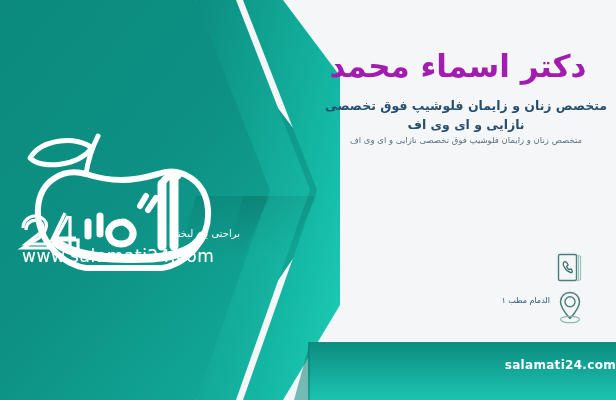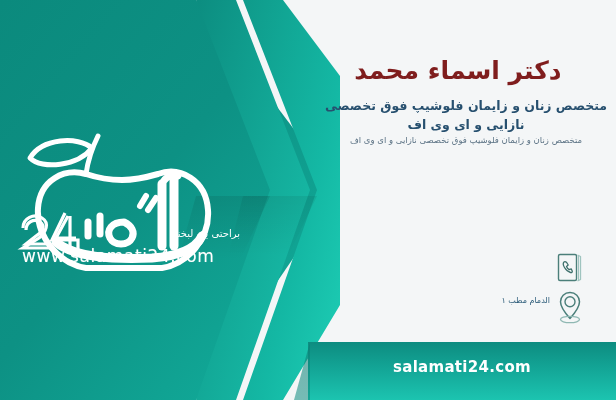--- a/index.html
+++ b/index.html
@@ -65,25 +65,25 @@
     position: absolute;
     right: 0; top: 0;
     width: 300px;
     height: 400px;
     z-index: 3;
   }
 
   .doctor-name {
     position: absolute;
     right: 24px;
-    top: 56px;
+    top: 48px;
     width: 268px;
     text-align: center;
-    color: #7f1d1d;
-    font-size: 25px;
+    color: #a21caf;
+    font-size: 31px;
     font-weight: bold;
     line-height: 1.2;
     direction: rtl;
   }
 
   .specialty {
     position: absolute;
     right: 8px;
     top: 96px;
     width: 284px;
@@ -139,23 +139,23 @@
     bottom: 0;
     width: 308px;
     height: 58px;
     background: linear-gradient(180deg, #0d8c80 0%, #13a596 45%, #1cc4b0 100%);
     z-index: 6;
   }
   .bottom-bar-text {
     position: absolute;
     left: 0; right: 0;
     top: 16px;
-    text-align: center;
+    text-align: right;
     color: #ffffff;
-    font-size: 15px;
+    font-size: 12px;
     font-weight: bold;
     letter-spacing: 0.3px;
     direction: ltr;
   }
   .bottom-bar-notch {
     position: absolute;
     left: -14px;
     top: 0;
     width: 16px;
     height: 58px;

